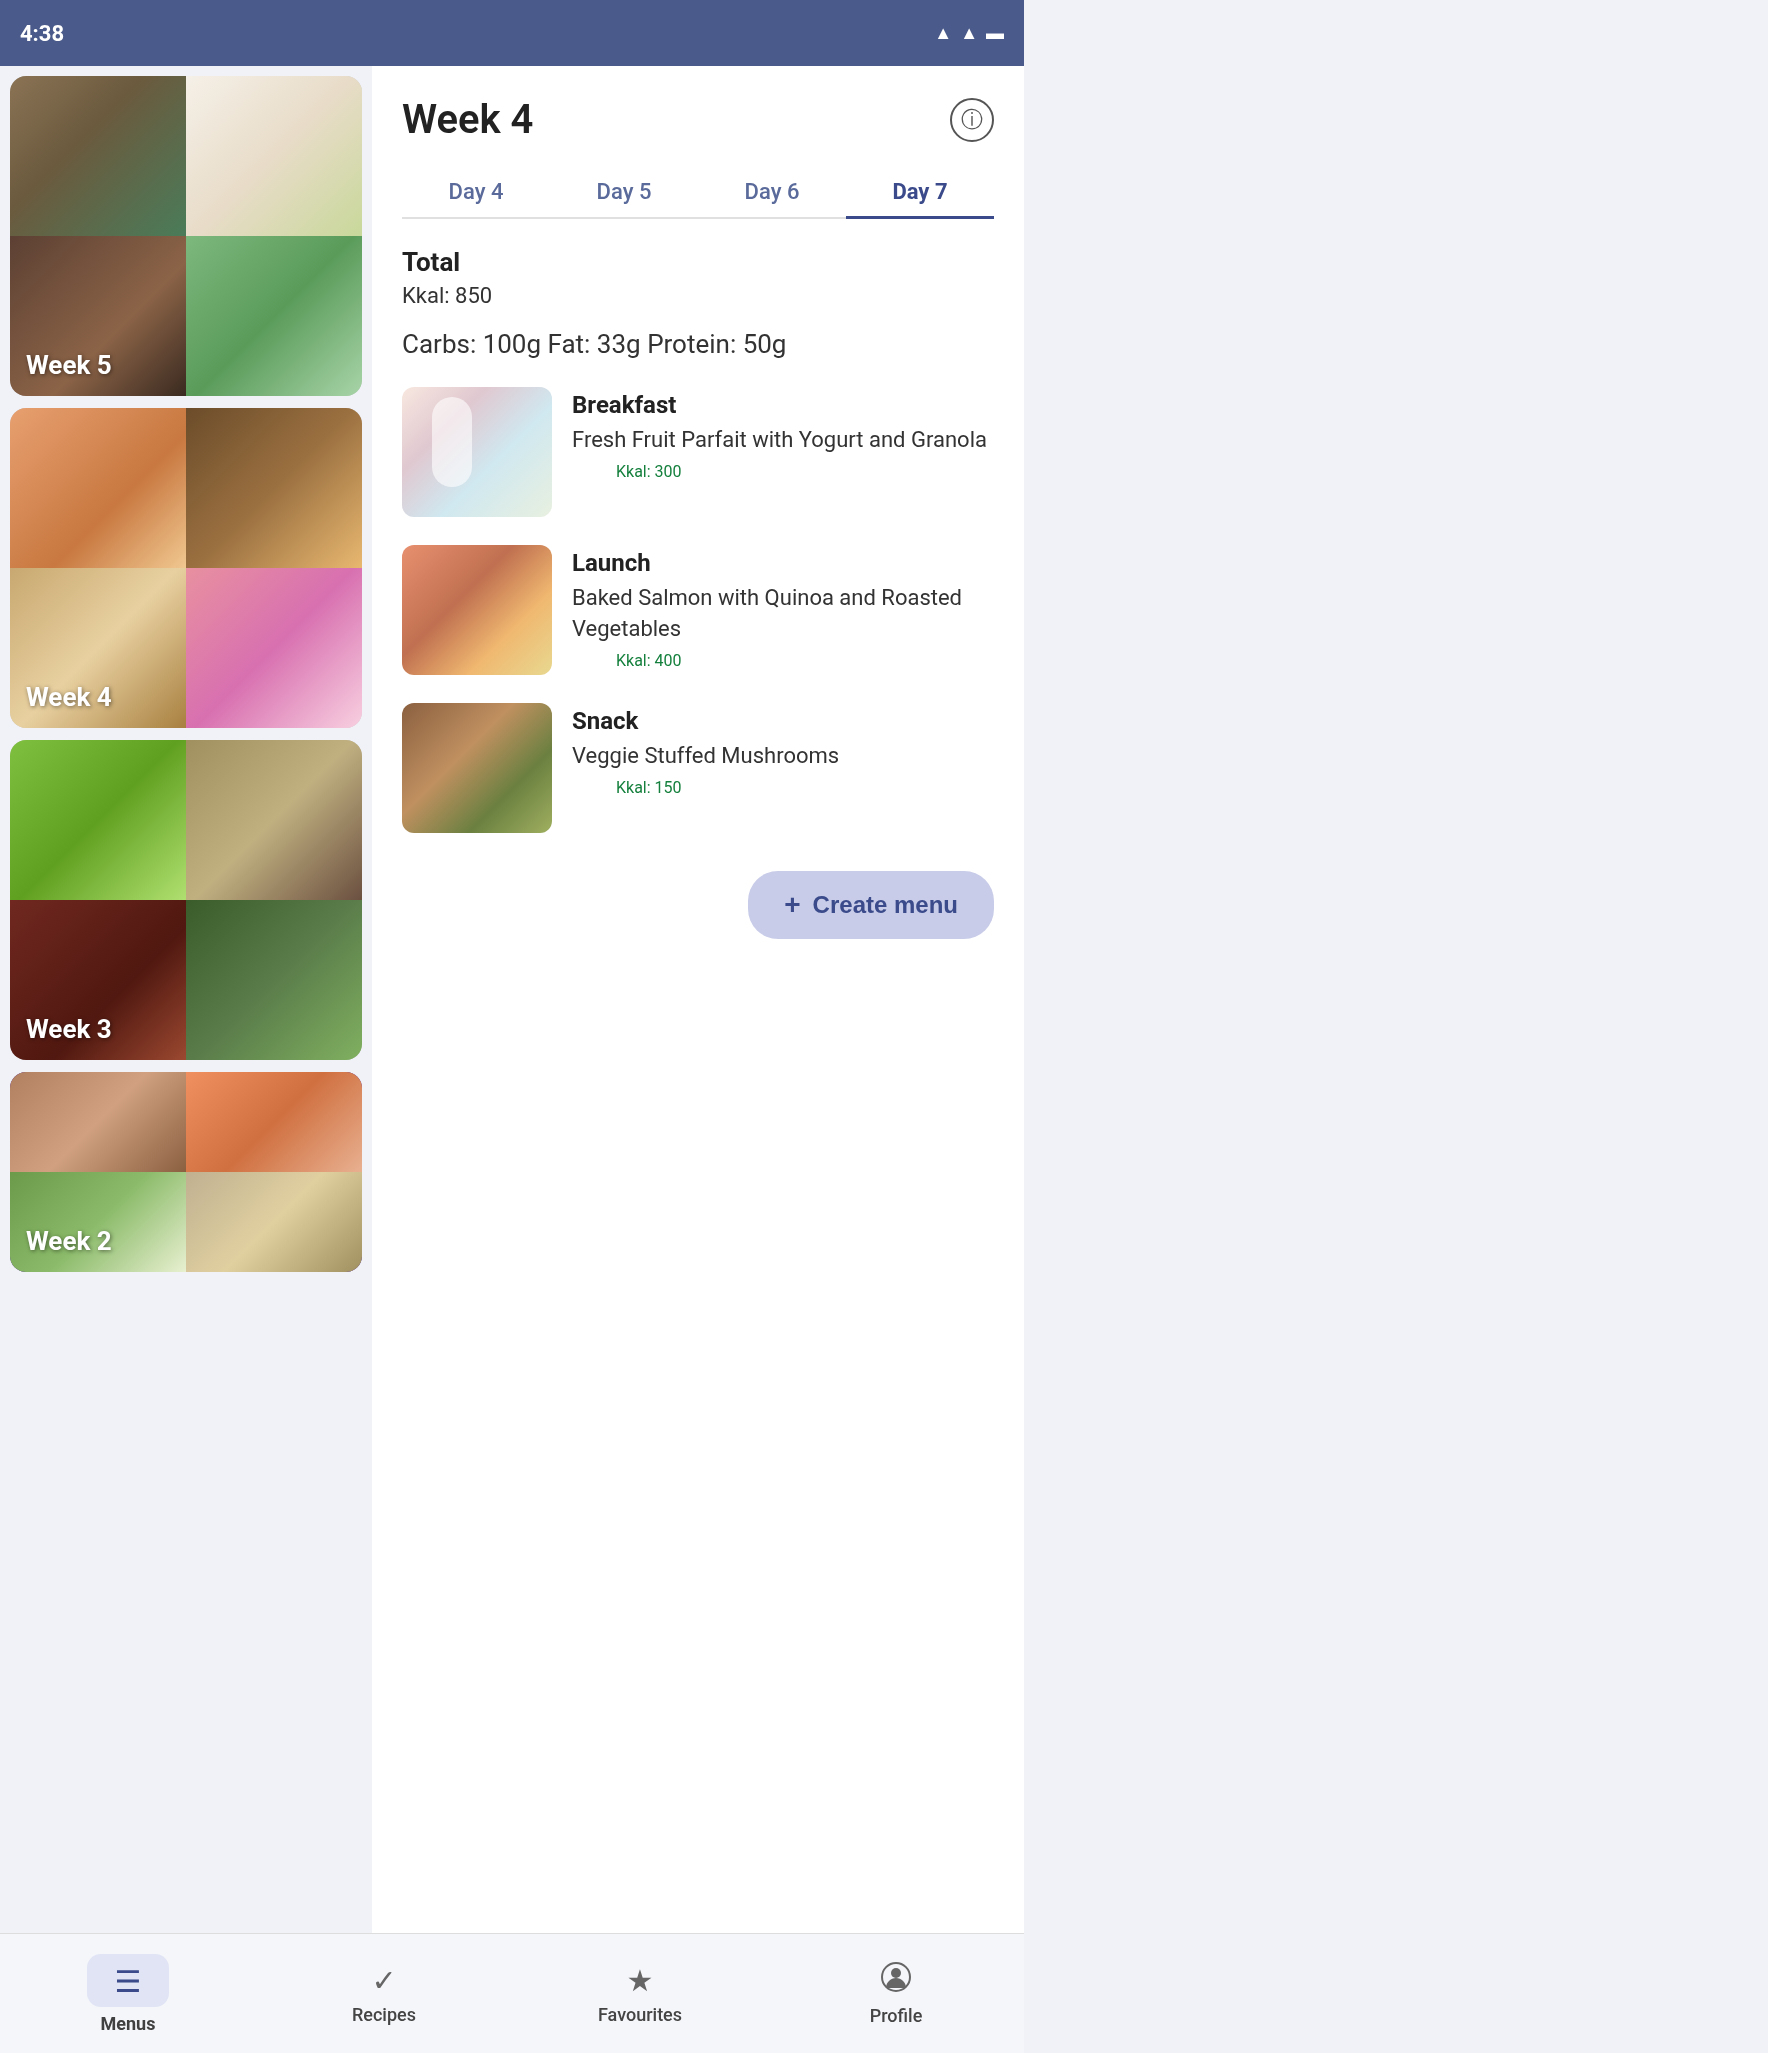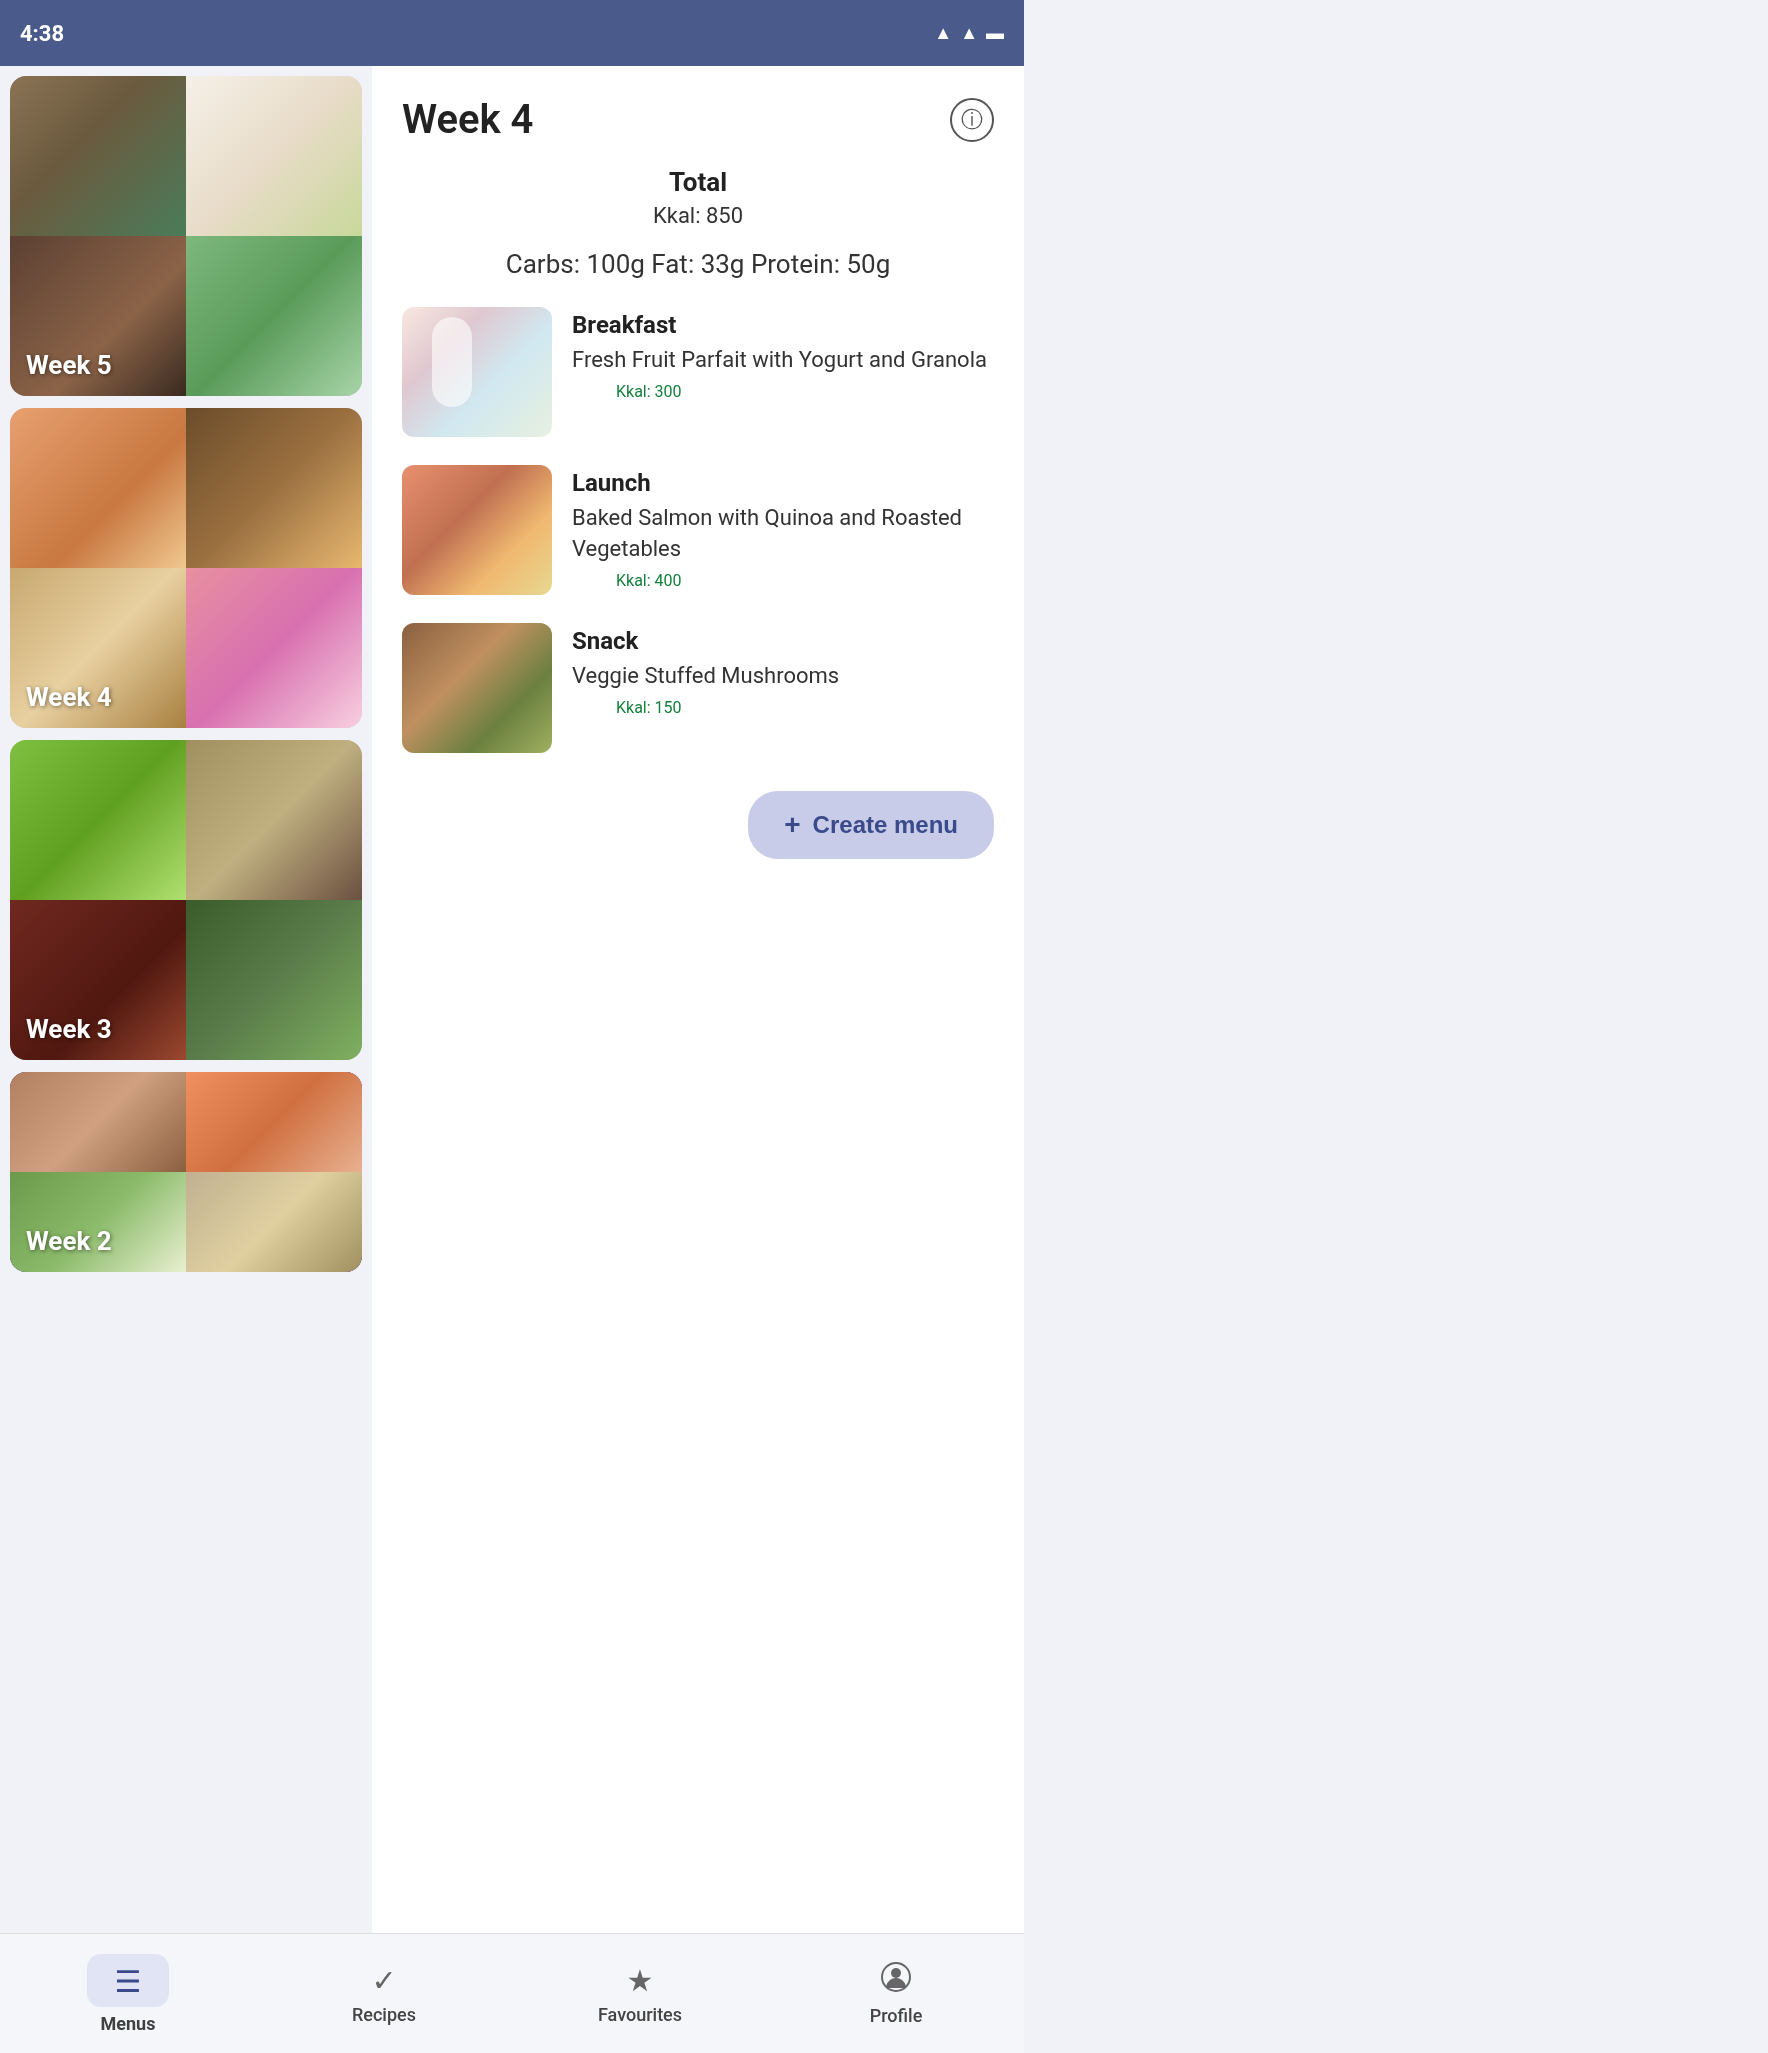--- a/index.html
+++ b/index.html
@@ -160,21 +160,20 @@
     }
     .day-tab.active {
       color: #3a4a8a;
       font-weight: 700;
       border-bottom: 3px solid #3a4a8a;
     }
 
     
     .totals-section {
       margin-bottom: 28px;
-      text-align: center;
     }
     .totals-title {
       font-size: 26px;
       font-weight: bold;
       color: #222;
       margin-bottom: 6px;
     }
     .totals-kkal {
       font-size: 22px;
       color: #333;
@@ -378,20 +377,26 @@
 
   </div>
 
   <div class="right-panel">
 
     <div class="week-header">
       <h1 class="week-title">Week 4</h1>
       <div class="info-icon">ⓘ</div>
     </div>
 
+    <div class="day-tabs">
+      <div class="day-tab">Day 4</div>
+      <div class="day-tab">Day 5</div>
+      <div class="day-tab">Day 6</div>
+      <div class="day-tab active">Day 7</div>
+    </div>
 
     <div class="totals-section">
       <div class="totals-title">Total</div>
       <div class="totals-kkal">Kkal: 850</div>
       <div class="totals-macros">Carbs: 100g  Fat: 33g  Protein: 50g</div>
     </div>
 
     <div class="meal-item">
       <div class="meal-img img-parfait"></div>
       <div class="meal-info">

